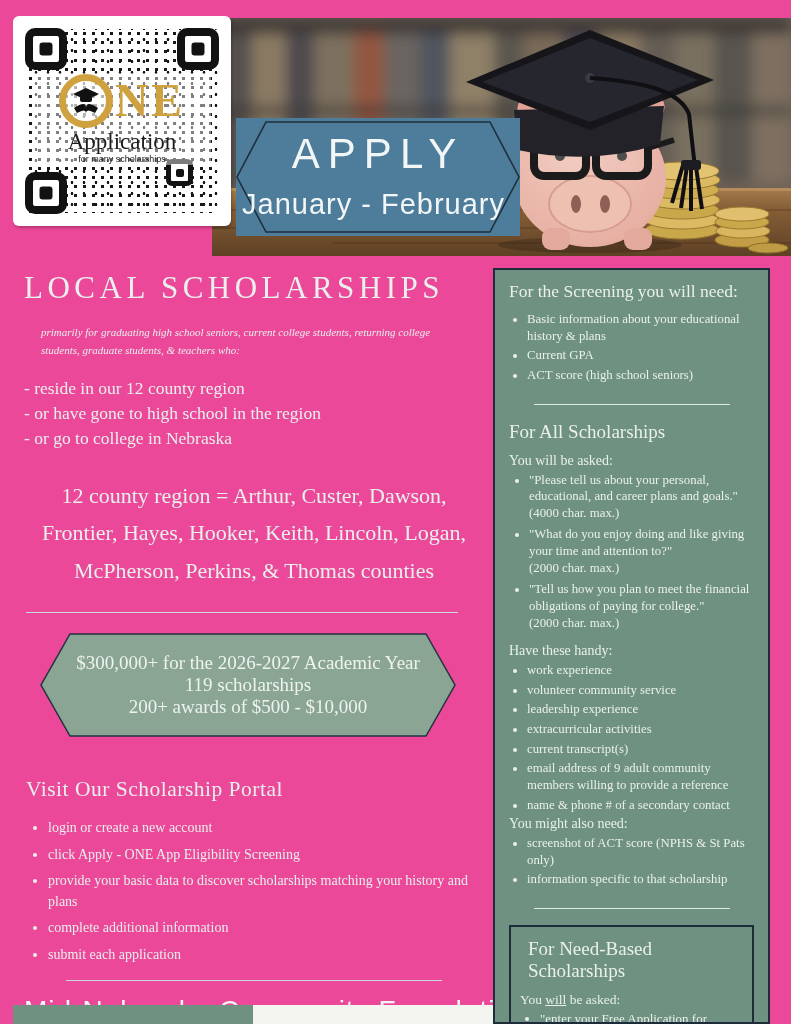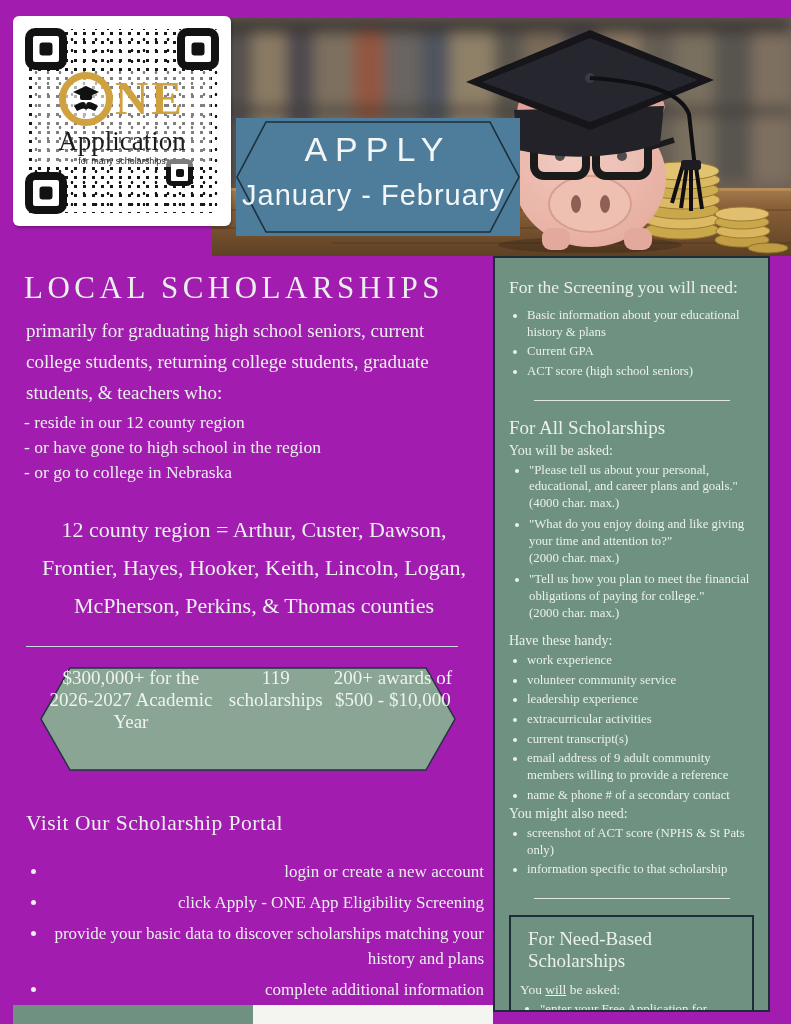--- a/index.html
+++ b/index.html
@@ -1,16 +1,16 @@
 <!DOCTYPE html>
 <html><head>
 <meta charset="utf-8">
 <style>
   html,body{margin:0;padding:0;}
-  .page{position:relative;width:791px;height:1024px;background:#a21caf;overflow:hidden;
+  .page{position:relative;width:791px;height:1024px;background:#ec4899;overflow:hidden;
         font-family:"Liberation Serif",serif;color:#e9efec;}
 
   
   .photo{position:absolute;left:212px;top:18px;width:579px;height:238px;}
 
   
   .qr-card{position:absolute;left:13px;top:16px;width:218px;height:210px;background:#ffffff;
            border-radius:6px;box-shadow:1px 2px 3px rgba(0,0,0,.25);}
   .qr-pattern{position:absolute;inset:13px;border-radius:3px;
       background:
@@ -23,58 +23,58 @@
   .finder.tl{left:12px;top:12px;} .finder.tr{right:12px;top:12px;} .finder.bl{left:12px;bottom:12px;}
   .finder.sm{width:27px;height:27px;border-width:5px;border-radius:6px;right:38px;bottom:40px;}
   .finder.sm::after{width:8px;height:8px;border-radius:2px;}
   .qr-logo{position:absolute;left:50%;top:49%;transform:translate(-50%,-50%);text-align:center;
            background:rgba(255,255,255,.45);padding:1px 4px;width:170px;}
   .one-row{display:flex;align-items:center;justify-content:center;}
   .one-o{width:54px;height:54px;border:7px solid #cfa23f;border-radius:50%;box-sizing:border-box;
          display:flex;align-items:center;justify-content:center;background:rgba(255,255,255,.4);}
   .one-ne{font-family:"Liberation Serif",serif;font-weight:bold;font-size:46px;line-height:1;
           color:#cfa23f;letter-spacing:3px;margin-left:2px;}
-  .app-word{font-family:"Liberation Serif",serif;font-size:27px;line-height:1;color:#1d1d1d;margin-top:2px;}
+  .app-word{font-family:"Liberation Serif",serif;font-size:23px;line-height:1;color:#1d1d1d;margin-top:2px;}
   .app-sub{font-family:"Liberation Sans",sans-serif;font-size:9px;color:#1d1d1d;margin-top:1px;}
 
   
   .apply-banner{position:absolute;left:236px;top:118px;width:284px;height:118px;background:#4d7d9b;}
   .apply-banner svg{position:absolute;inset:0;}
   .apply-line1{position:relative;text-align:center;margin-top:12px;font-family:"Liberation Sans",sans-serif;
-         font-weight:300;font-size:34px;letter-spacing:8px;color:#f2f6f7;}
+         font-weight:300;font-size:42px;letter-spacing:8px;color:#f2f6f7;}
   .apply-line2{position:relative;font-family:"Liberation Sans",sans-serif;font-weight:300;font-size:29px;
          letter-spacing:1px;color:#f2f6f7;white-space:nowrap;margin:10px 0 0 6px;}
 
   
   .main-col{position:absolute;left:24px;top:270px;width:460px;}
   .local-heading{font-size:31px;font-weight:400;letter-spacing:4.5px;margin:0 0 9px;color:#e9efec;}
-  .intro{font-size:19px;line-height:1.64;margin:2px;}
+  .intro{font-size:11px;line-height:1.64;margin:17px;font-style:italic;}
   .criteria div{font-size:17.5px;line-height:1.42;}
   .region-note{margin-top:26px;text-align:center;font-size:22px;line-height:1.72;padding:0 10px;}
   .divider1{width:432px;border-top:1.5px solid #ccd8da;margin:22px 0 0 2px;}
   .hex-banner{position:relative;width:416px;height:104px;margin:20px 0 0 16px;}
   .hex-banner svg{position:absolute;inset:0;}
-  .hex-text{position:absolute;inset:0;display:flex;flex-direction:row;justify-content:center;
-            gap:7px;text-align:center;font-size:19px;color:#eef3ef;}
+  .hex-text{position:absolute;inset:0;display:flex;flex-direction:column;justify-content:center;
+            gap:0;text-align:center;font-size:19px;color:#eef3ef;}
   .portal-heading{margin:40px 0 0 2px;font-size:21.5px;font-weight:400;letter-spacing:.5px;font-family:Liberation Serif, serif;}
-  .portal-list{margin:24px 0 0 24px;padding:0;font-size:17px;line-height:1.47;text-align:right;}
+  .portal-list{margin:16px 0 0 24px;padding:0;font-size:14px;line-height:1.47;}
   .portal-list li{margin-bottom:6px;}
   .divider2{width:376px;border-top:1px solid #c9d5d8;margin:14px auto 0;}
   .footer-org{margin-top:14px;font-family:"Liberation Sans",sans-serif;font-weight:300;font-size:28px;
               letter-spacing:1px;color:#f0f4f3;text-align:center;white-space:nowrap;}
 
   
-  .sidebar{position:absolute;left:493px;top:256px;width:277px;height:756px;background:#6e9181;
-           border:2px solid #1d2c38;box-sizing:border-box;padding:17px 14px;overflow:hidden;
+  .sidebar{position:absolute;left:493px;top:268px;width:277px;height:756px;background:#6e9181;
+           border:2px solid #1d2c38;box-sizing:border-box;padding:9px 14px;overflow:hidden;
            color:#eaf0ea;}
   .sb-h{font-size:17.5px;font-weight:400;margin:2px 0 9px;}
   .sb-list{margin:0 0 0 18px;padding:0;font-size:12.8px;line-height:1.3;}
   .sb-list li{margin-bottom:3px;}
   .sb-divider{width:196px;border-top:1px solid #dfe8df;margin:20px auto 16px;}
-  .sb-h2{font-size:19px;font-weight:400;margin:0 0 4px;}
+  .sb-h2{font-size:19px;font-weight:400;margin:0 0 10px;}
   .sb-label{font-size:14px;margin:0 0 3px;}
   .sb-note{display:block;}
   .q-list{margin:0 0 12px 20px;padding:0;font-size:12.8px;line-height:1.3;}
   .q-list li{margin-bottom:5px;}
   .need-box{border:2px solid #1d2c38;margin-top:14px;padding:9px 9px 14px;}
   .need-h{font-size:19px;font-weight:400;margin:2px 8px 10px;}
   .need-label{font-size:13.5px;margin:0;}
   .need-list{margin:2px 0 4px 20px;padding:0;font-size:13px;line-height:1.32;}
   .u{text-decoration:underline;}
 

